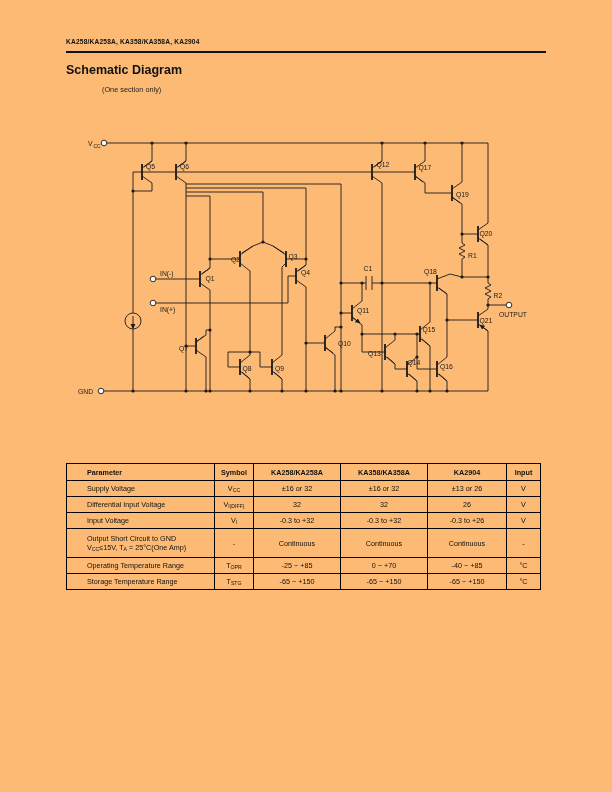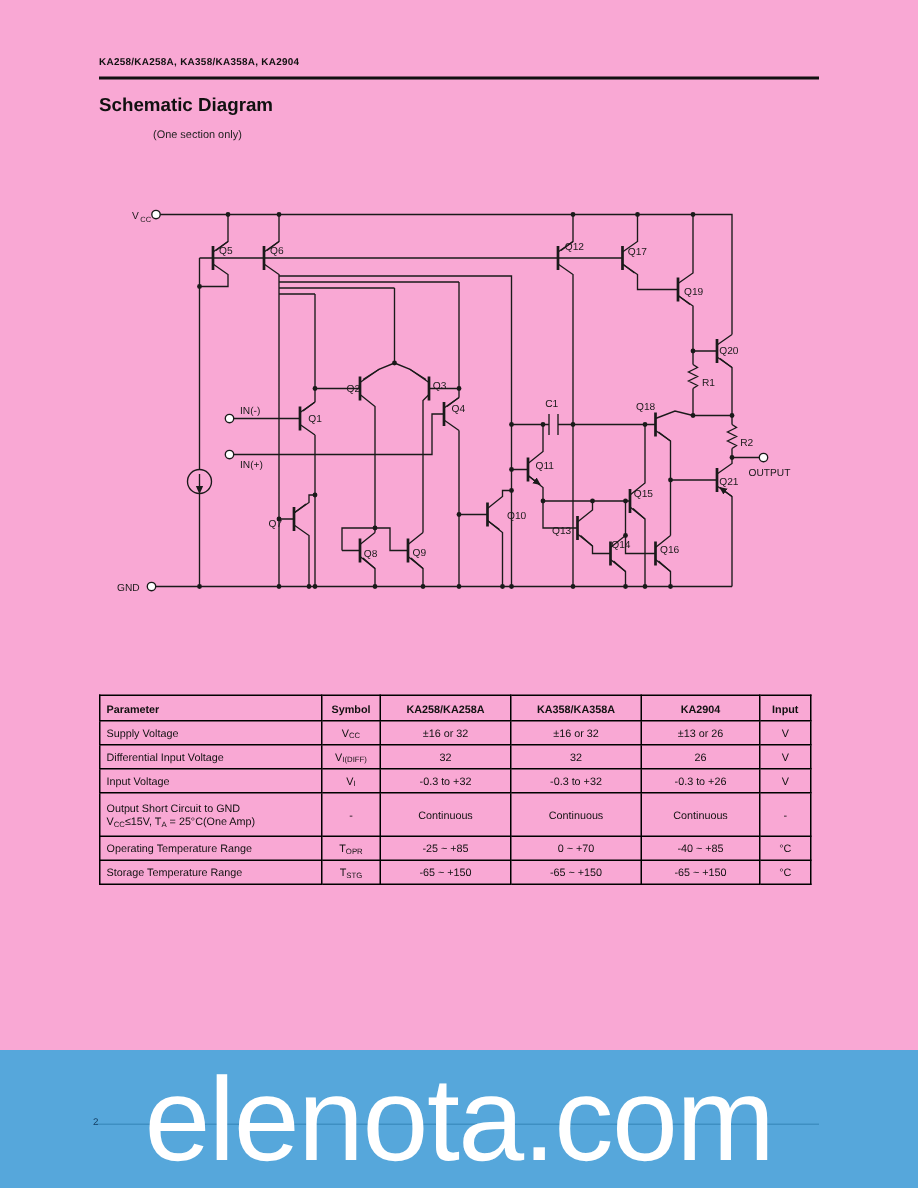--- a/index.html
+++ b/index.html
@@ -1,16 +1,16 @@
 <!DOCTYPE html>
 <html><head>
 <meta charset="utf-8">
 <style>
   html,body{margin:0;padding:0;background:#888;}
-  #page{position:relative;width:612px;height:792px;background:#f9a8d4;overflow:hidden;
+  #page{position:relative;width:612px;height:792px;background:#fdba74;overflow:hidden;
         font-family:"Liberation Sans",sans-serif;color:#111;}
   .doc-header{position:absolute;left:66px;top:38px;font-size:6.6px;font-weight:bold;letter-spacing:.2px;}
   .header-rule{position:absolute;left:66px;top:51px;width:480px;height:2px;background:#111;}
   .sec-title{position:absolute;left:66px;font-size:12.5px;font-weight:bold;}
   #sec1{top:63px;}
   #sec2{top:443px;}
   .sec-note{position:absolute;left:66px;top:85px;font-size:7.3px;color:#222;margin-left:36px;}
   svg#schem{position:absolute;left:0;top:0;}
   svg#schem path.w{fill:none;stroke:#1a1a1a;stroke-width:0.9;}
   svg#schem path.bar{fill:none;stroke:#1a1a1a;stroke-width:1.8;}
@@ -20,21 +20,21 @@
   svg#schem circle.cs{fill:none;stroke:#1a1a1a;stroke-width:0.9;}
   svg#schem text{fill:#1a1a1a;font-family:"Liberation Sans",sans-serif;font-size:6.8px;}
   svg#schem text.sub{font-size:5px;}
   
   #amr{position:absolute;left:66px;top:463px;border-collapse:collapse;table-layout:fixed;
        font-size:7.2px;}
   #amr th,#amr td{border:1px solid #000;padding:0 3px;text-align:center;vertical-align:middle;
        line-height:1.25;overflow:hidden;}
   #amr th{font-weight:bold;height:16px;}
   #amr td{height:15px;}
-  #amr th.colparam,#amr td.cparam{text-align:left;padding-left:4px;}
+  #amr th.colparam,#amr td.cparam{text-align:left;padding-left:20px;}
   #amr tr.tall td{height:28px;}
   #amr{border:1.5px solid #000;}
   #amr sub{font-size:0.72em;vertical-align:-0.25em;line-height:0;}
   
   #banner{position:absolute;left:0;top:700px;width:612px;height:92px;background:#56a7db;}
   #banner .thin-line{position:absolute;left:64px;top:49px;width:482px;height:1px;background:#3e8fc2;}
   #banner .pgnum{position:absolute;left:62px;top:45px;font-size:6.5px;color:#123a5e;}
   #banner .wm{position:absolute;left:0;top:-4px;width:612px;text-align:center;
        font-size:79px;font-weight:400;color:#ffffff;letter-spacing:-1px;line-height:100px;}
 </style>
@@ -252,19 +252,14 @@
           <td class="cparam">Storage Temperature Range</td>
           <td>T<sub>STG</sub></td>
           <td>-65 ~ +150</td>
           <td>-65 ~ +150</td>
           <td>-65 ~ +150</td>
           <td>°C</td>
         </tr>
       </tbody>
   </table>
 
-  <div id="banner" style="background: rgb(86, 167, 219);">
-    <div class="thin-line" style="background: rgb(62, 143, 194);"></div>
-    <div class="pgnum">2</div>
-    <div class="wm">elenota.com</div>
-  </div>
 
 </div>
 
 </body></html>

